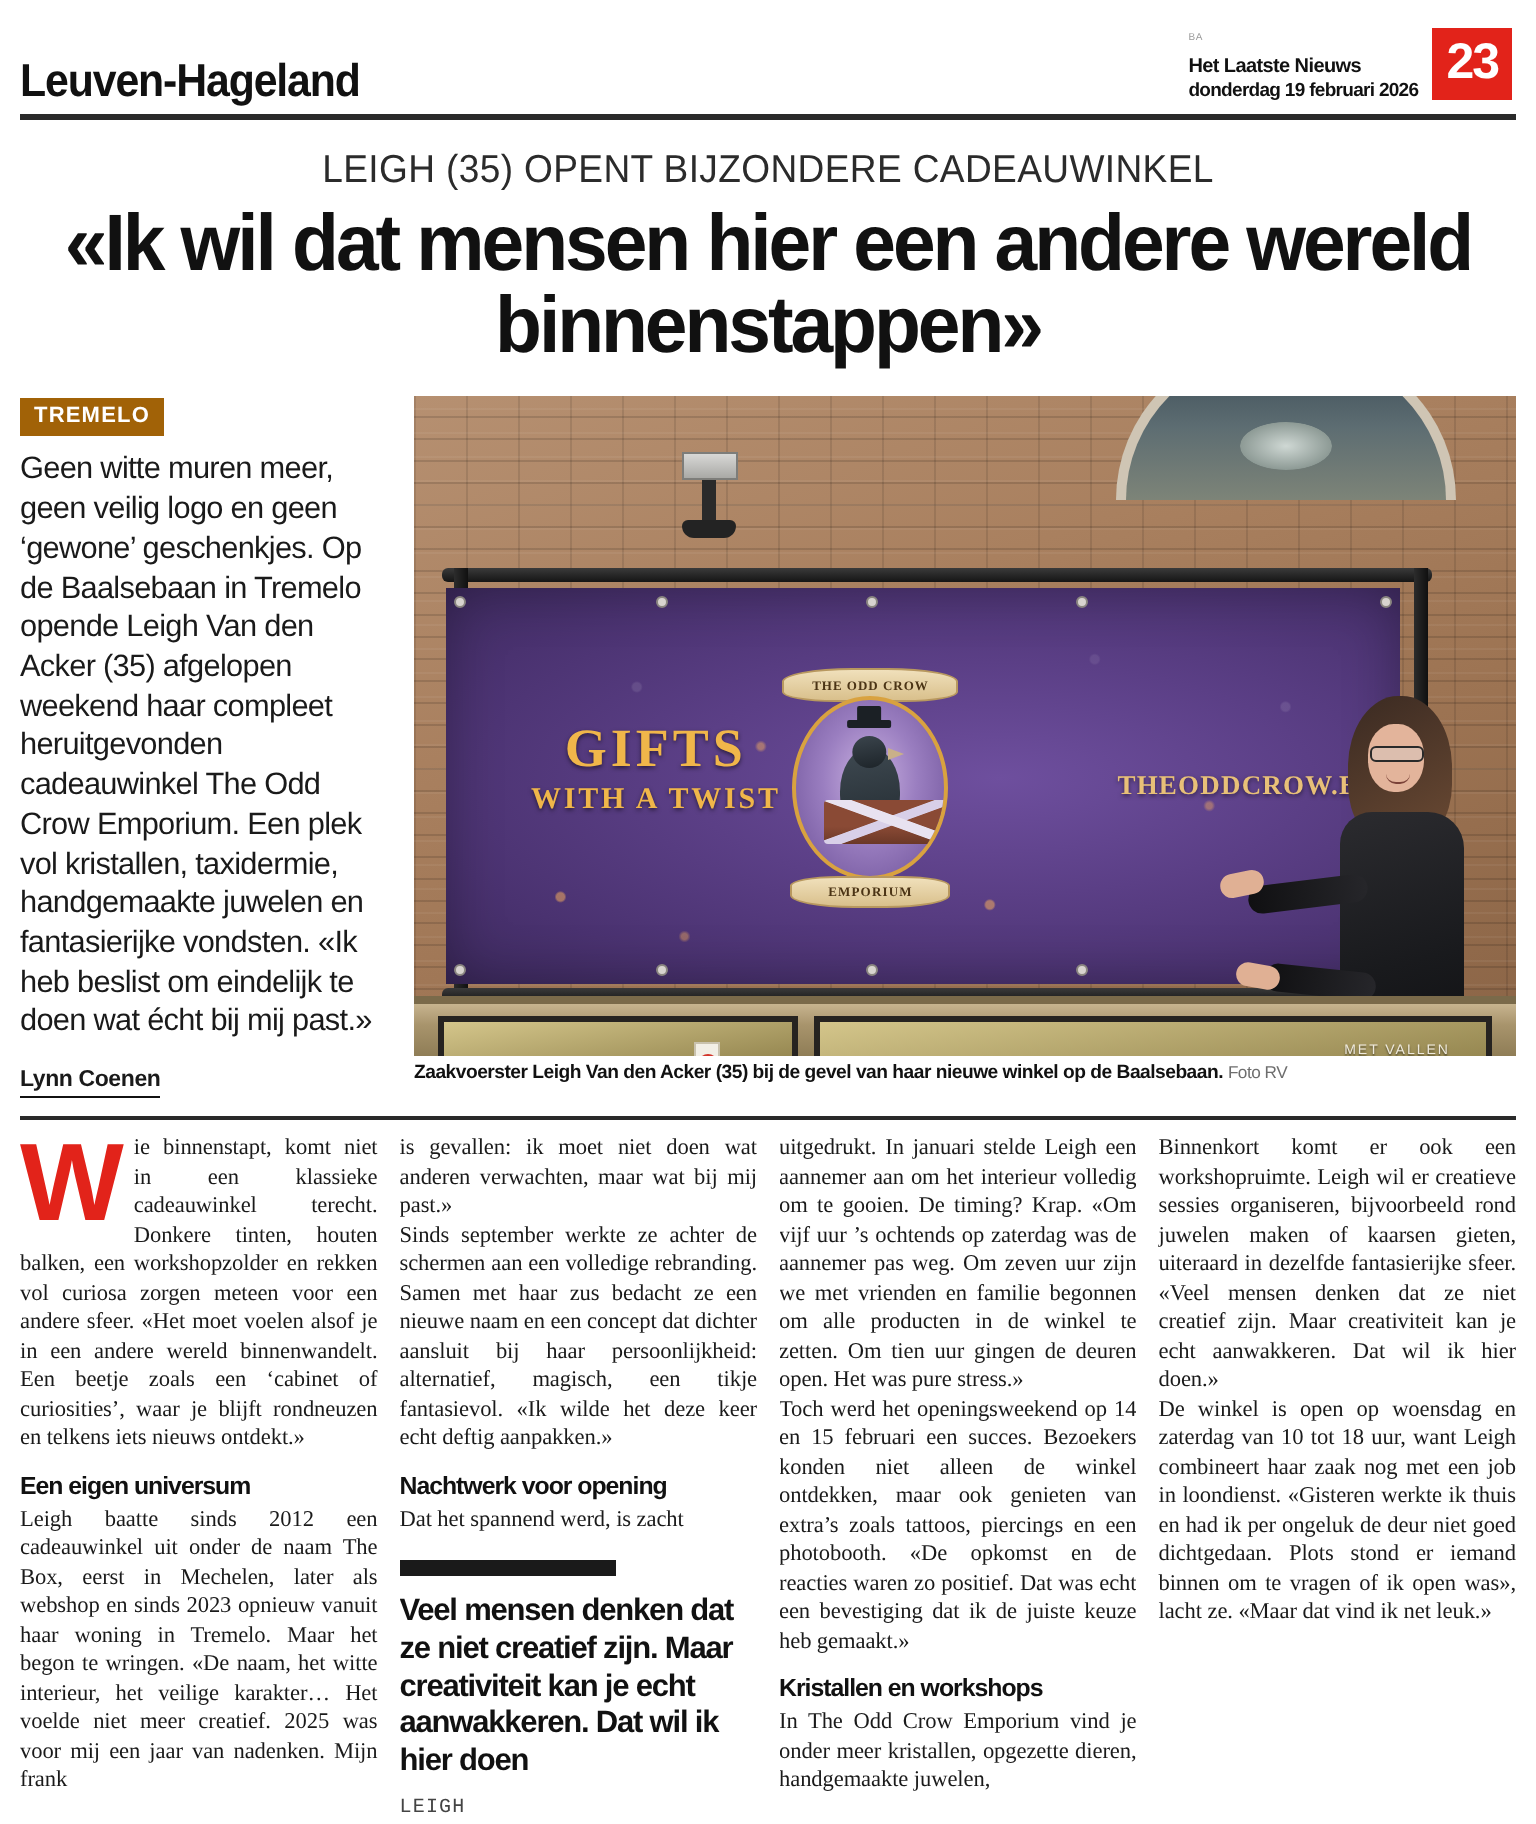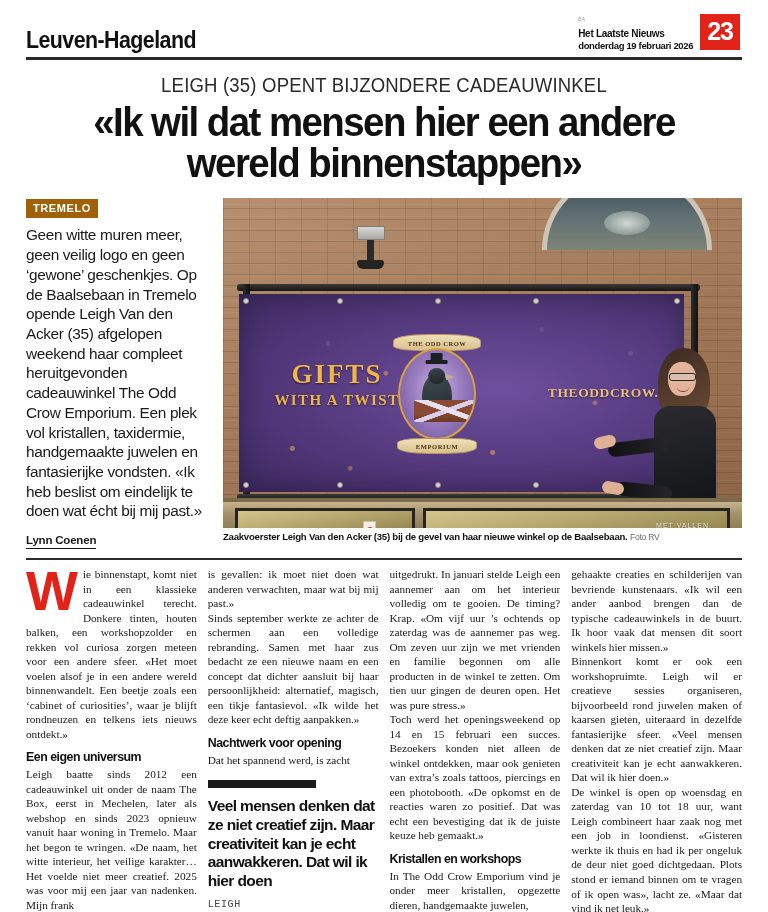--- a/index.html
+++ b/index.html
@@ -3,21 +3,21 @@
 <meta charset="utf-8">
 <style>
   * { box-sizing: border-box; margin: 0; padding: 0; }
   html, body {
     width: 768px; height: 912px;
     background: #ffffff;
     font-family: "Liberation Sans", sans-serif;
     color: #1a1a1a;
     overflow: hidden;
   }
-  .page { position: relative; width: 768px; height: 912px; padding: 0 26px; }
+  .page { position: relative; width: 768px; height: 912px; padding: 0 10px; }
 
   
   .masthead {
     display: flex; align-items: flex-end; justify-content: space-between;
     padding-top: 12px;
   }
   .masthead-title {
     font-family: "Liberation Sans", sans-serif;
     font-weight: 700; font-size: 23px; letter-spacing: -0.6px;
     line-height: 1; color: #111;
@@ -461,19 +461,18 @@
     </div>
 
     <div class="col">
       <p>uitgedrukt. In januari stelde Leigh een aannemer aan om het interieur volledig om te gooien. De timing? Krap. «Om vijf uur ’s ochtends op zaterdag was de aannemer pas weg. Om zeven uur zijn we met vrienden en familie begonnen om alle producten in de winkel te zetten. Om tien uur gingen de deuren open. Het was pure stress.»</p>
       <p>Toch werd het openingsweekend op 14 en 15 februari een succes. Bezoekers konden niet alleen de winkel ontdekken, maar ook genieten van extra’s zoals tattoos, piercings en een photobooth. «De opkomst en de reacties waren zo positief. Dat was echt een bevestiging dat ik de juiste keuze heb gemaakt.»</p>
       <div class="subhead">Kristallen en workshops</div>
       <p>In The Odd Crow Emporium vind je onder meer kristallen, opgezette dieren, handgemaakte juwelen,</p>
     </div>
 
     <div class="col">
-      <p>gehaakte creaties en schilderijen van bevriende kunstenaars. «Ik wil een ander aanbod brengen dan de typische cadeauwinkels in de buurt. Ik hoor vaak dat mensen dit soort winkels hier missen.»</p>
       <p>Binnenkort komt er ook een workshopruimte. Leigh wil er creatieve sessies organiseren, bijvoorbeeld rond juwelen maken of kaarsen gieten, uiteraard in dezelfde fantasierijke sfeer. «Veel mensen denken dat ze niet creatief zijn. Maar creativiteit kan je echt aanwakkeren. Dat wil ik hier doen.»</p>
       <p>De winkel is open op woensdag en zaterdag van 10 tot 18 uur, want Leigh combineert haar zaak nog met een job in loondienst. «Gisteren werkte ik thuis en had ik per ongeluk de deur niet goed dichtgedaan. Plots stond er iemand binnen om te vragen of ik open was», lacht ze. «Maar dat vind ik net leuk.»</p>
     </div>
 
   </div>
 </div>
 
 </body></html>

